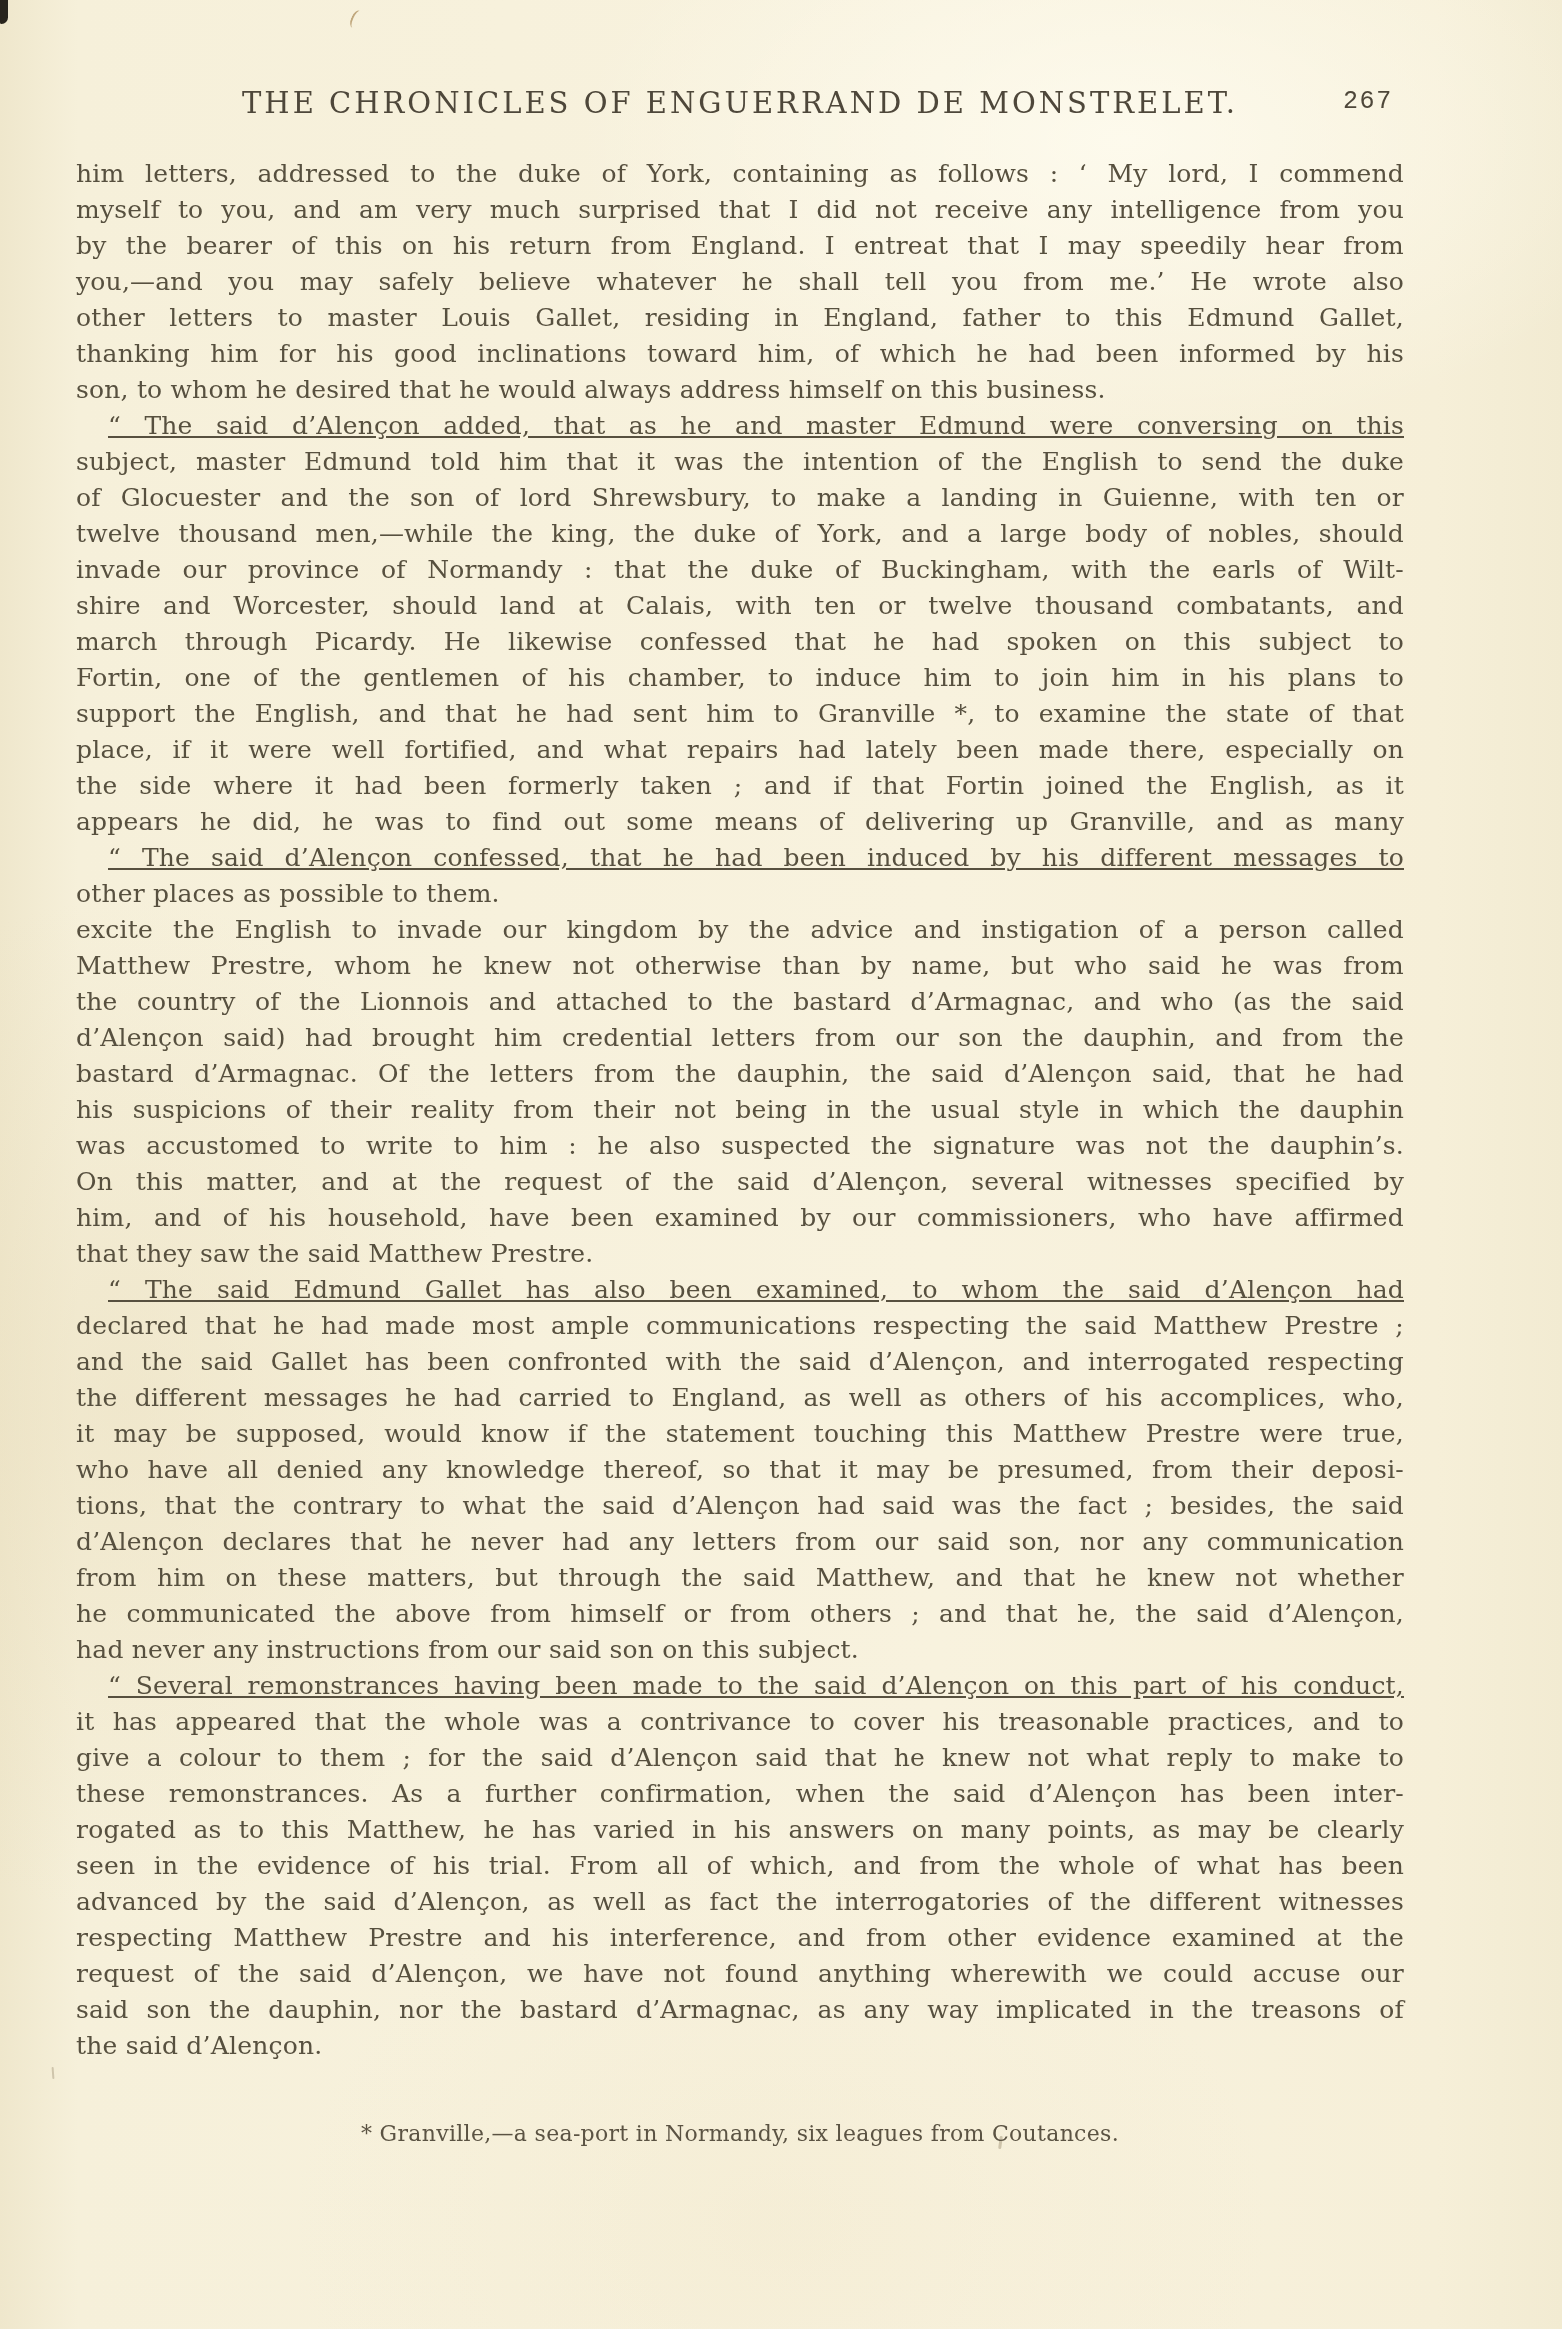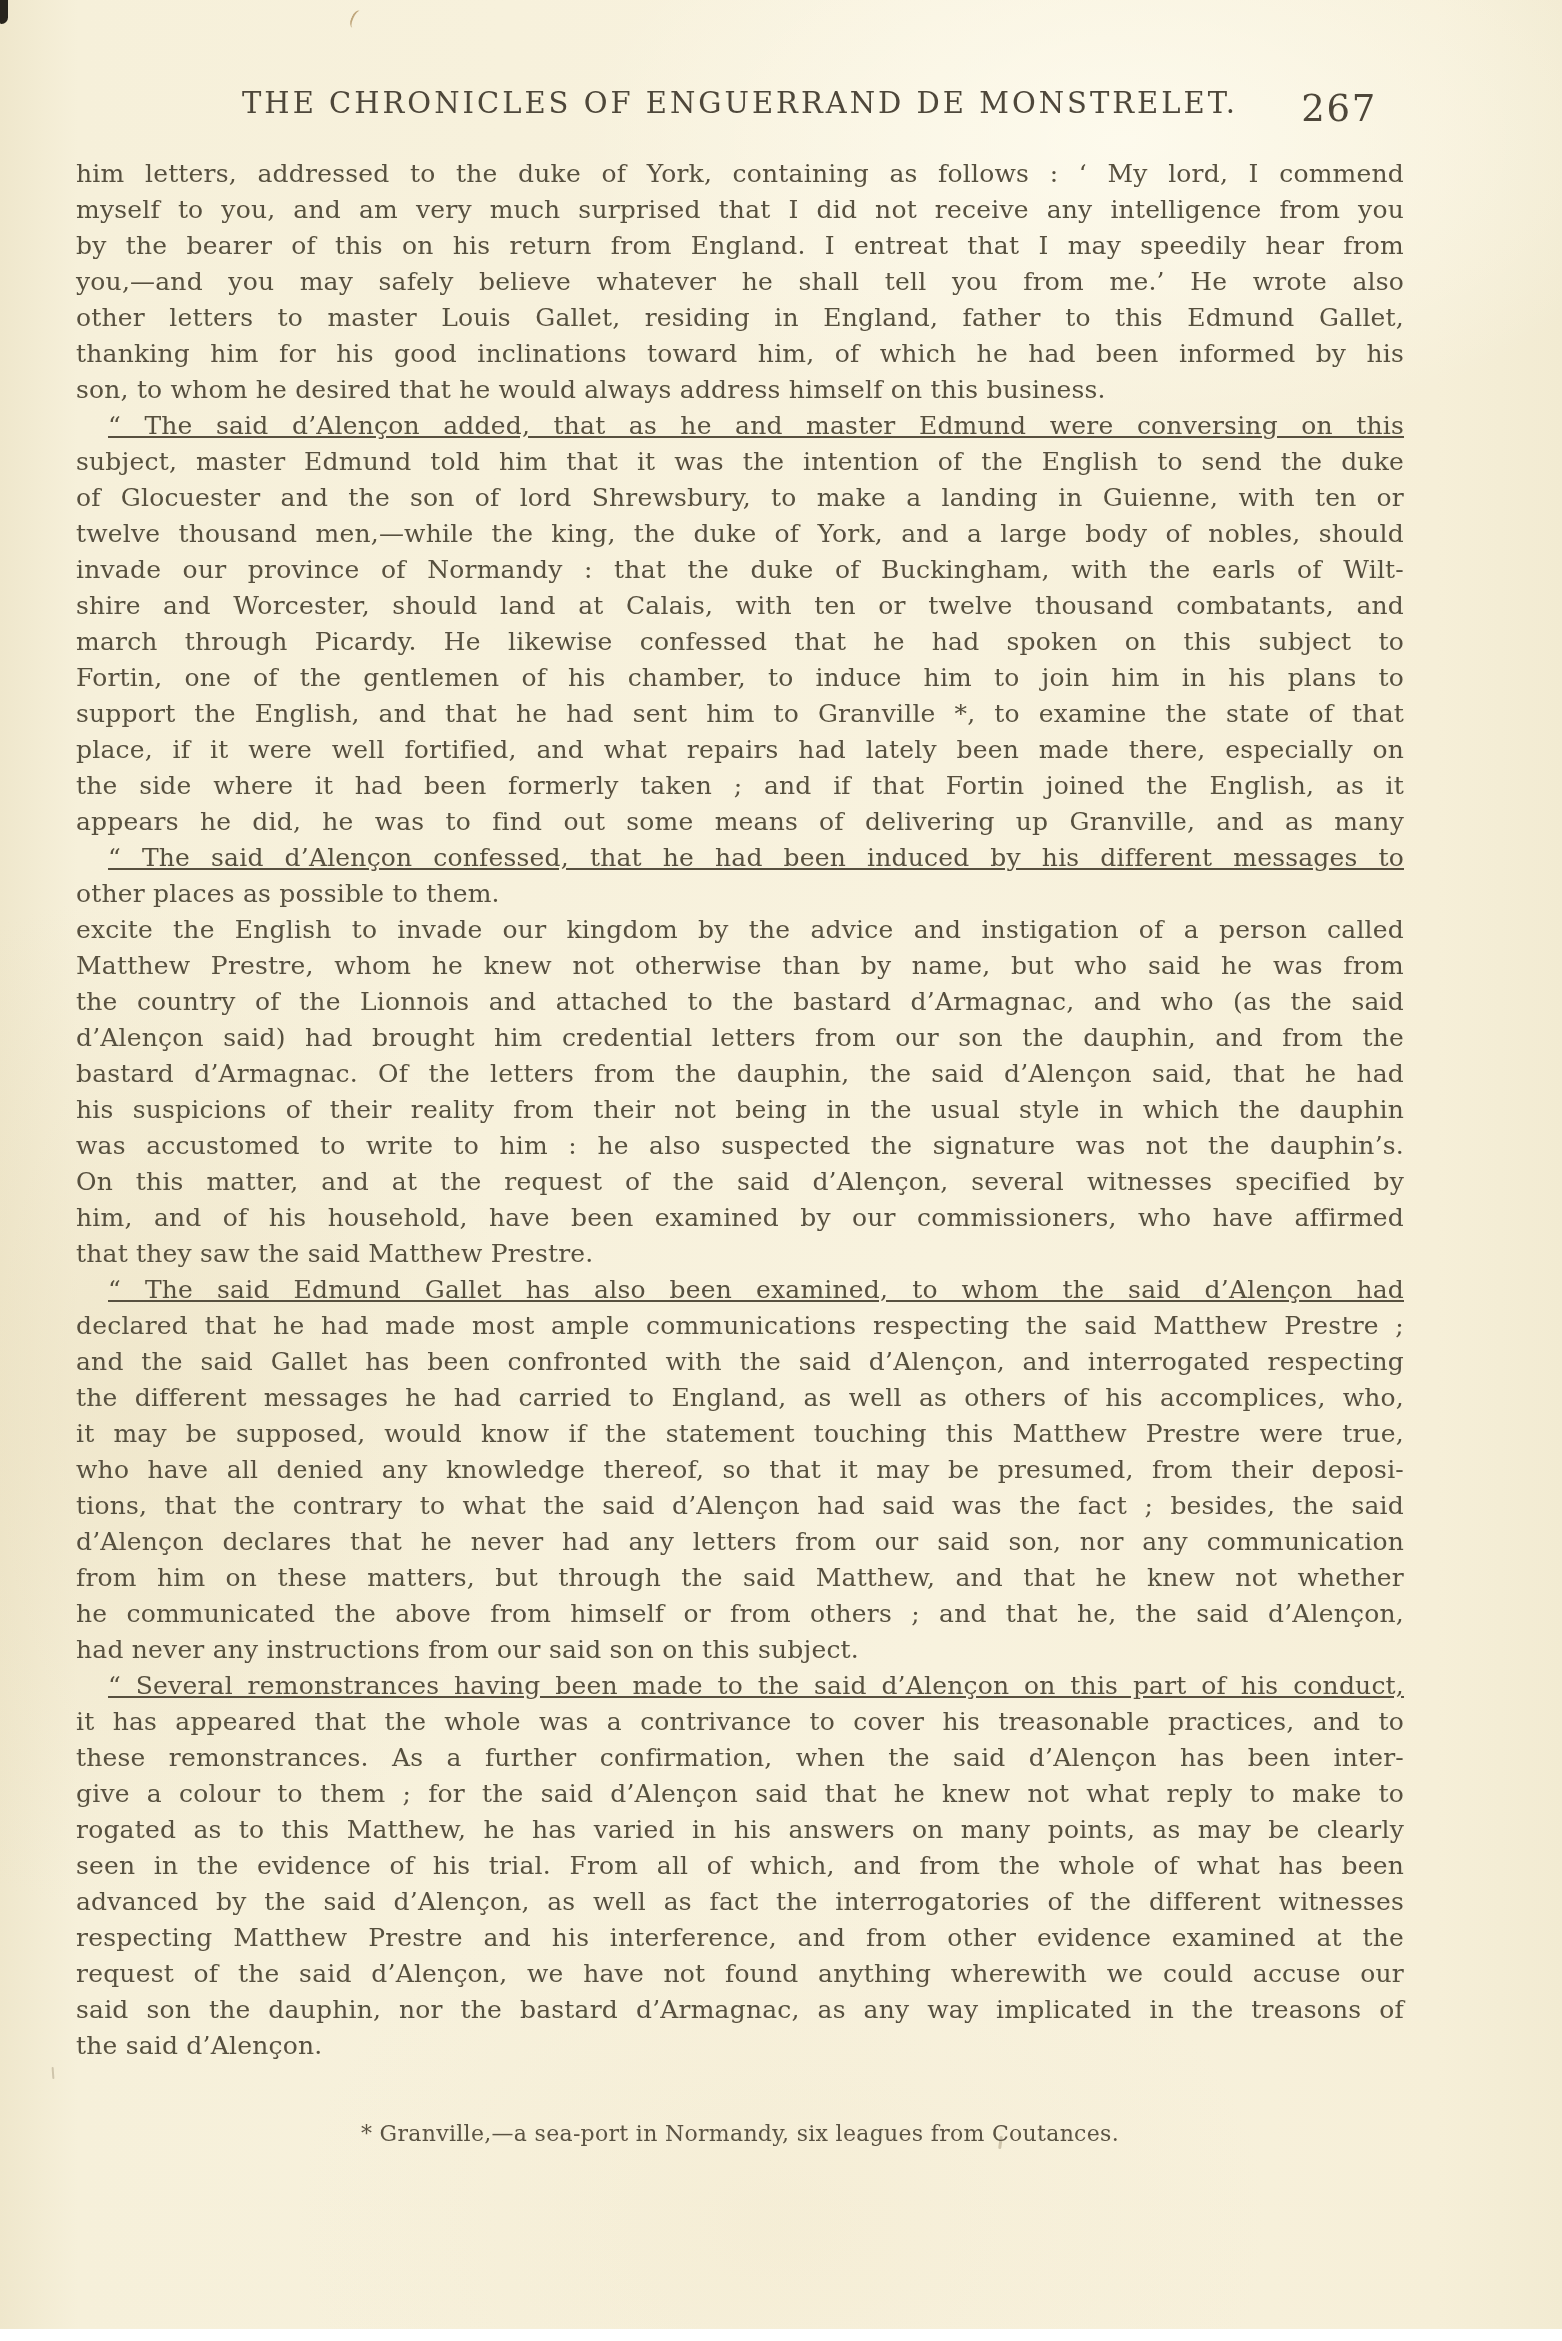--- a/index.html
+++ b/index.html
@@ -17,22 +17,22 @@
   }
   .running-head {
     position:absolute; top:86px; left:76px; width:1328px; height:42px;
   }
   .running-title {
     width:100%; text-align:center;
     font-size:29px; letter-spacing:3px; color:#4e473a;
     white-space:nowrap;
   }
   .page-number {
-    position:absolute; right:27px; top:0.9px;
-    font-size:37px; letter-spacing:1.7px; color:#4e473a;
+    position:absolute; right:11px; top:0.9px;
+    font-size:25px; letter-spacing:1.7px; color:#4e473a;font-family:Liberation Mono, monospace;
   }
   .body-text {
     position:absolute; top:156px; left:76px; width:1328px;
     font-size:25px; line-height:36px; letter-spacing:0.2px;
   }
   .line { text-align:justify; text-align-last:justify; white-space:normal; }
   .line.indent { text-indent:32px;text-decoration:underline; }
   .line.para-end { text-align-last:left; }
   .footnote {
     position:absolute; top:2121px; left:76px; width:1328px;
@@ -112,22 +112,22 @@
       <div class="line">the different messages he had carried to England, as well as others of his accomplices, who,</div>
       <div class="line">it may be supposed, would know if the statement touching this Matthew Prestre were true,</div>
       <div class="line">who have all denied any knowledge thereof, so that it may be presumed, from their deposi-</div>
       <div class="line">tions, that the contrary to what the said d’Alençon had said was the fact ; besides, the said</div>
       <div class="line">d’Alençon declares that he never had any letters from our said son, nor any communication</div>
       <div class="line">from him on these matters, but through the said Matthew, and that he knew not whether</div>
       <div class="line">he communicated the above from himself or from others ; and that he, the said d’Alençon,</div>
       <div class="line para-end">had never any instructions from our said son on this subject.</div>
       <div class="line indent">“ Several remonstrances having been made to the said d’Alençon on this part of his conduct,</div>
       <div class="line">it has appeared that the whole was a contrivance to cover his treasonable practices, and to</div>
+      <div class="line">give a colour to them ; for the said d’Alençon said that he knew not what reply to make to</div>
       <div class="line">these remonstrances.  As a further confirmation, when the said d’Alençon has been inter-</div>
-      <div class="line">give a colour to them ; for the said d’Alençon said that he knew not what reply to make to</div>
       <div class="line">rogated as to this Matthew, he has varied in his answers on many points, as may be clearly</div>
       <div class="line">seen in the evidence of his trial.  From all of which, and from the whole of what has been</div>
       <div class="line">advanced by the said d’Alençon, as well as fact the interrogatories of the different witnesses</div>
       <div class="line">respecting Matthew Prestre and his interference, and from other evidence examined at the</div>
       <div class="line">request of the said d’Alençon, we have not found anything wherewith we could accuse our</div>
       <div class="line">said son the dauphin, nor the bastard d’Armagnac, as any way implicated in the treasons of</div>
       <div class="line para-end">the said d’Alençon.</div>
     </div>
 
   <div class="footnote">* Granville,—a sea-port in Normandy, six leagues from Coutances.</div>

